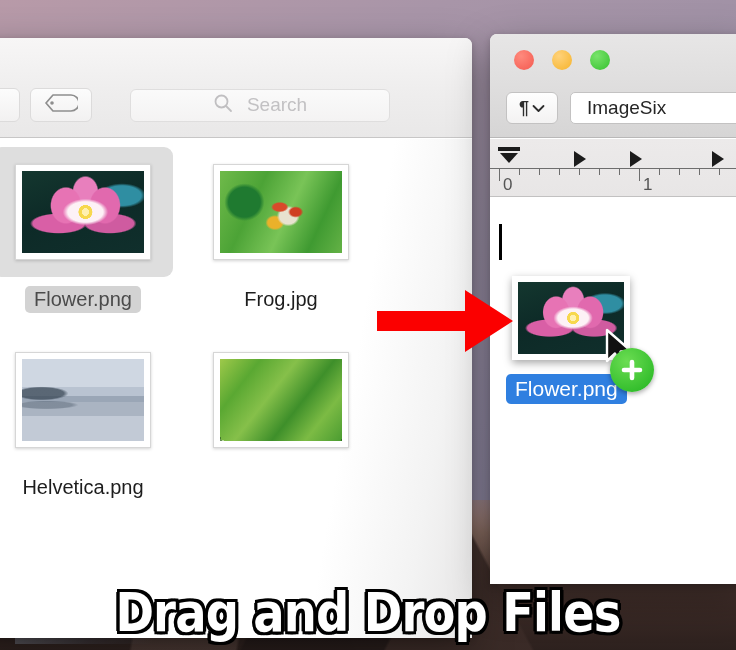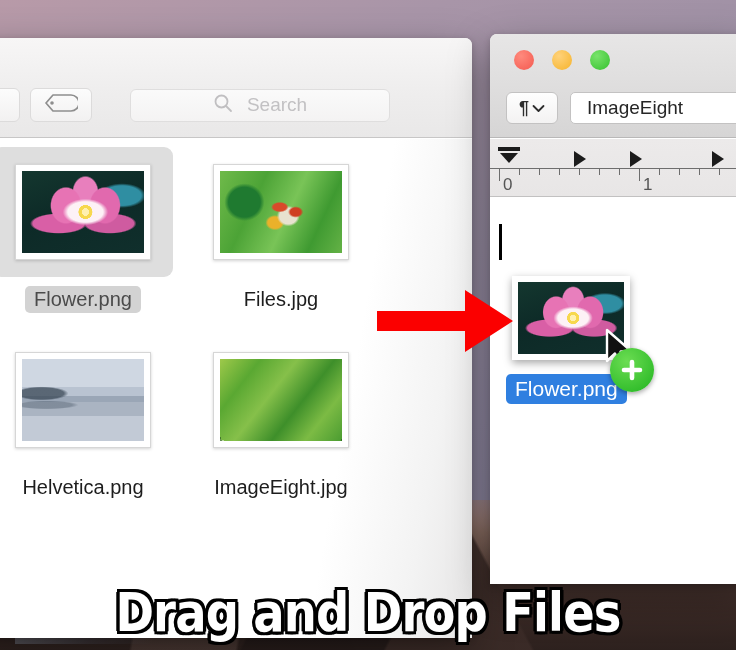--- a/index.html
+++ b/index.html
@@ -454,41 +454,40 @@
             </div>
             <div class="file-label">Flower.png</div>
           </div>
 
           <div class="file-item">
             <div class="thumb-sel">
               <div class="thumb-frame">
                 <div class="thumb-img art-frog"></div>
               </div>
             </div>
-            <div class="file-label">Files.jpg</div>
+            <div class="file-label">Frog.jpg</div>
           </div>
         </div>
 
         <div class="grid-row">
           <div class="file-item">
             <div class="thumb-sel">
               <div class="thumb-frame">
                 <div class="thumb-img art-lake"></div>
               </div>
             </div>
             <div class="file-label">Helvetica.png</div>
           </div>
 
           <div class="file-item">
             <div class="thumb-sel">
               <div class="thumb-frame">
                 <div class="thumb-img art-fields"></div>
               </div>
             </div>
-            <div class="file-label">ImageEight.jpg</div>
           </div>
         </div>
 
       </div>
     </div>
   </div>
 
   <div class="window" id="textedit-window">
 
     <div id="te-titlebar">
@@ -501,21 +500,21 @@
       <div class="te-toolbar">
         <div class="para-btn">
           <span class="pilcrow">¶</span>
           <span>
             <svg width="13" height="9" viewBox="0 0 13 9">
               <path d="M1.5 2 L6.5 7 L11.5 2" stroke="#2d2d2d" stroke-width="1.8" fill="none" stroke-linecap="round" stroke-linejoin="round"></path>
             </svg>
           </span>
         </div>
         <div class="font-field">
-          <span>ImageEight</span>
+          <span>ImageSix</span>
         </div>
       </div>
     </div>
 
     <div id="te-ruler">
       <div class="ruler-line"></div>
 
       <div class="tick major" style="left:9px;"></div>
       <div class="tick minor" style="left:29px;"></div>
       <div class="tick minor" style="left:49px;"></div>

